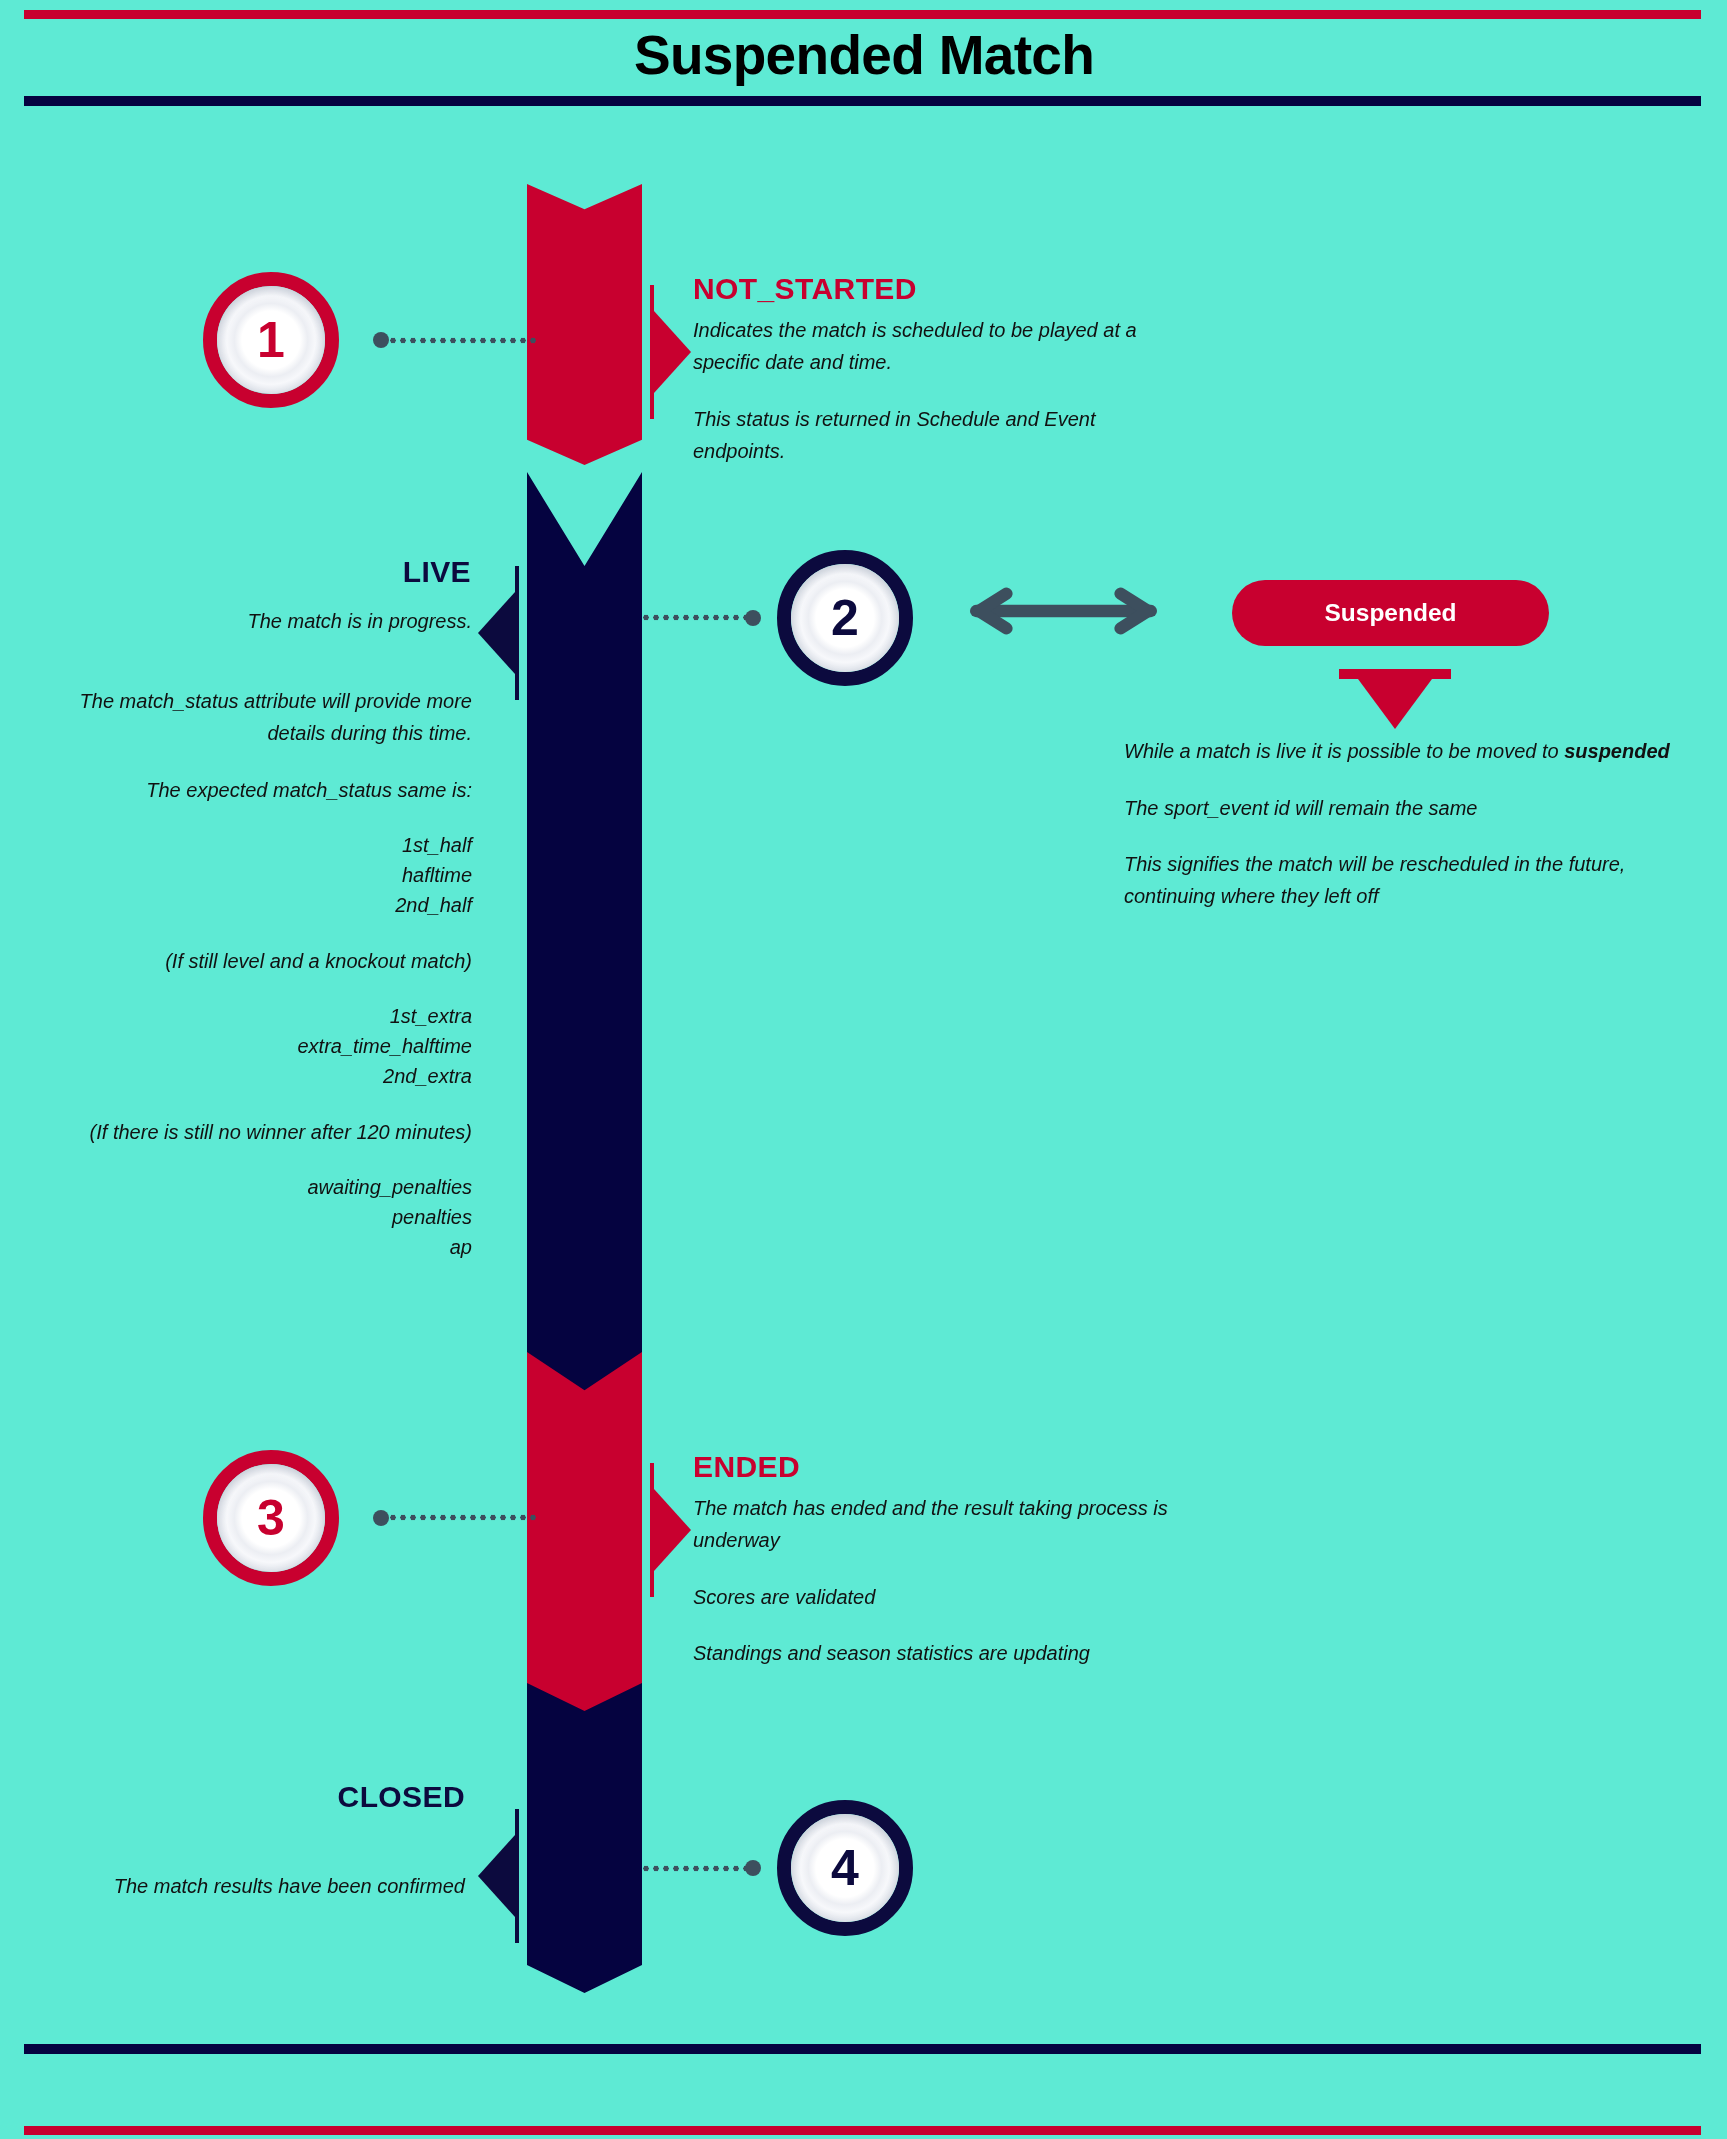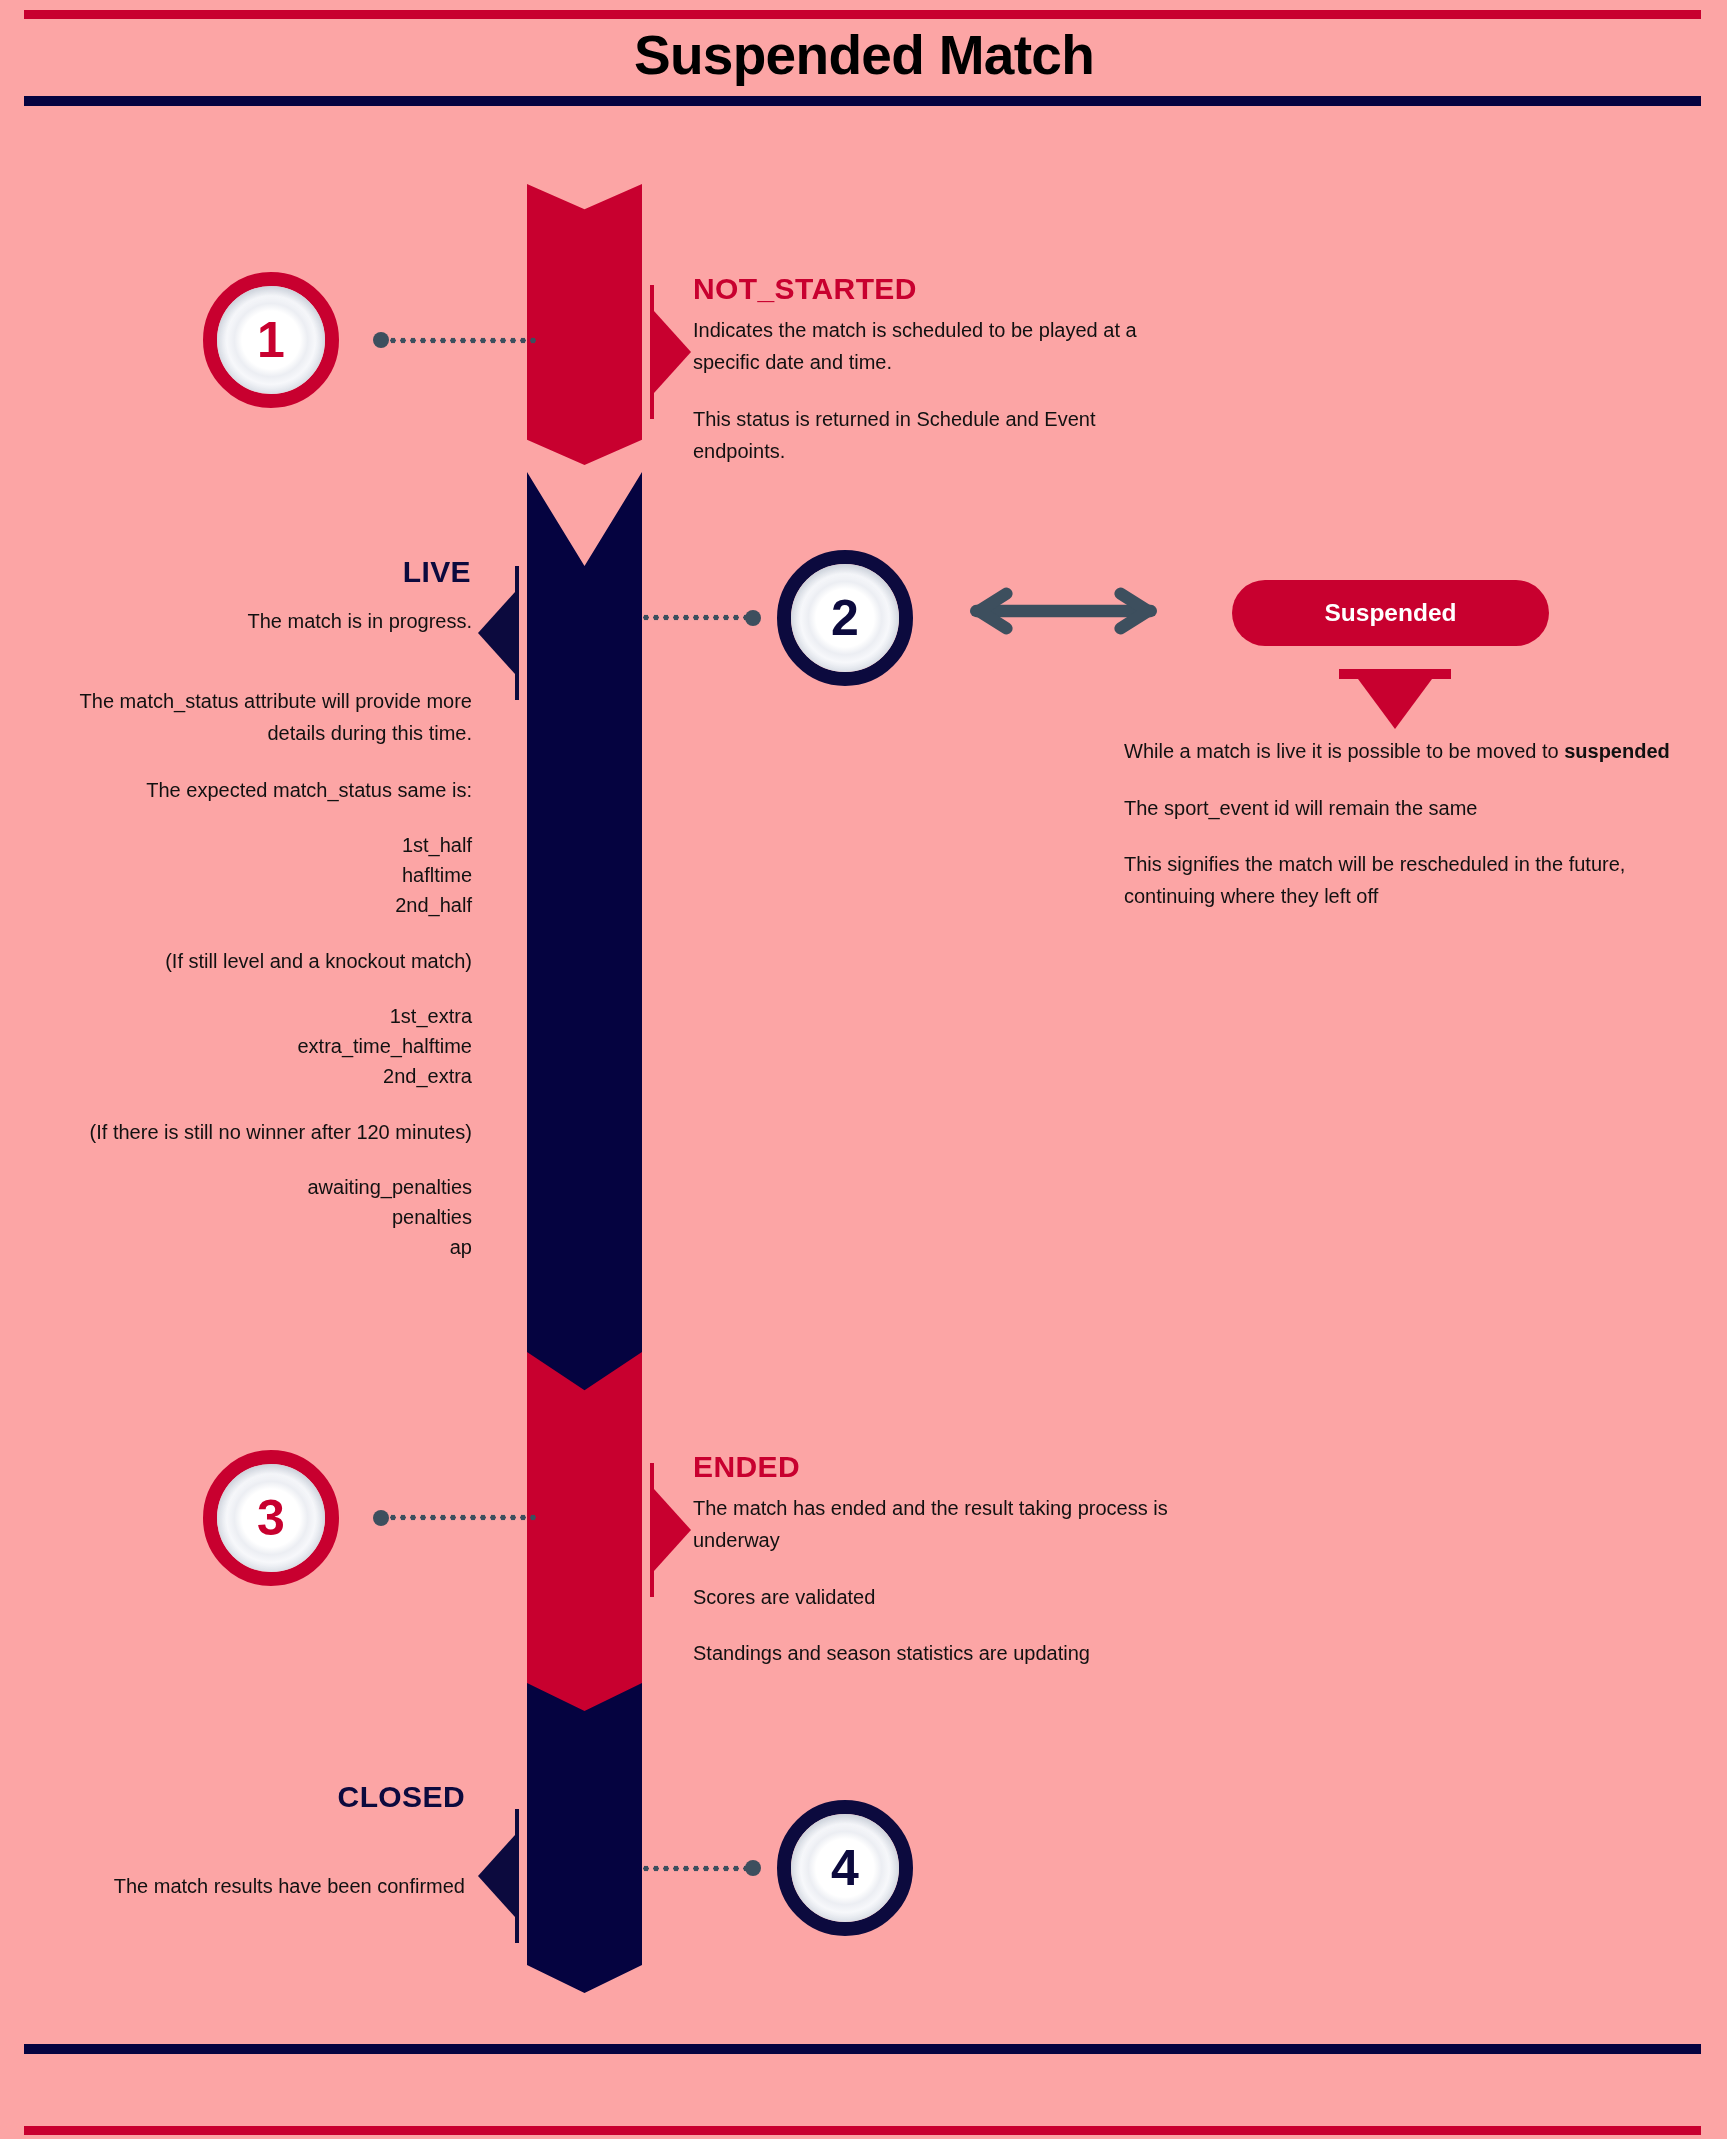--- a/index.html
+++ b/index.html
@@ -8,21 +8,21 @@
     background: #ffffff;
   }
   body {
     font-family: "Liberation Sans", sans-serif;
     color: #111111;
   }
   #page {
     position: relative;
     width: 1728px;
     height: 2140px;
-    background: #fca5a5;
+    background: #5eead4;
     overflow: hidden;
   }
 
   
   .rule {
     position: absolute;
     left: 24px;
     width: 1677px;
   }
   .rule-red-top  { top: 10px;   height: 9.4px; background: #c8002f; }
@@ -158,20 +158,21 @@
     letter-spacing: 0.4px;
   }
   .sec-title.red  { color: #c8002f; }
   .sec-title.navy { color: #0c0a3e; }
 
   .body-text {
     position: absolute;
     font-size: 20px;
     line-height: 32px;
     color: #111111;
+    font-style: italic;
   }
   .body-text p { margin: 0 0 24.5px 0; }
   .body-text p:last-child { margin-bottom: 0; }
   .ta-left   { text-align: left; }
   .ta-right  { text-align: right; }
   .ta-center { text-align: left; }
 
   .flow-list { margin: 0 0 24.5px 0; }
   .flow-list div { line-height: 30px; }
 

